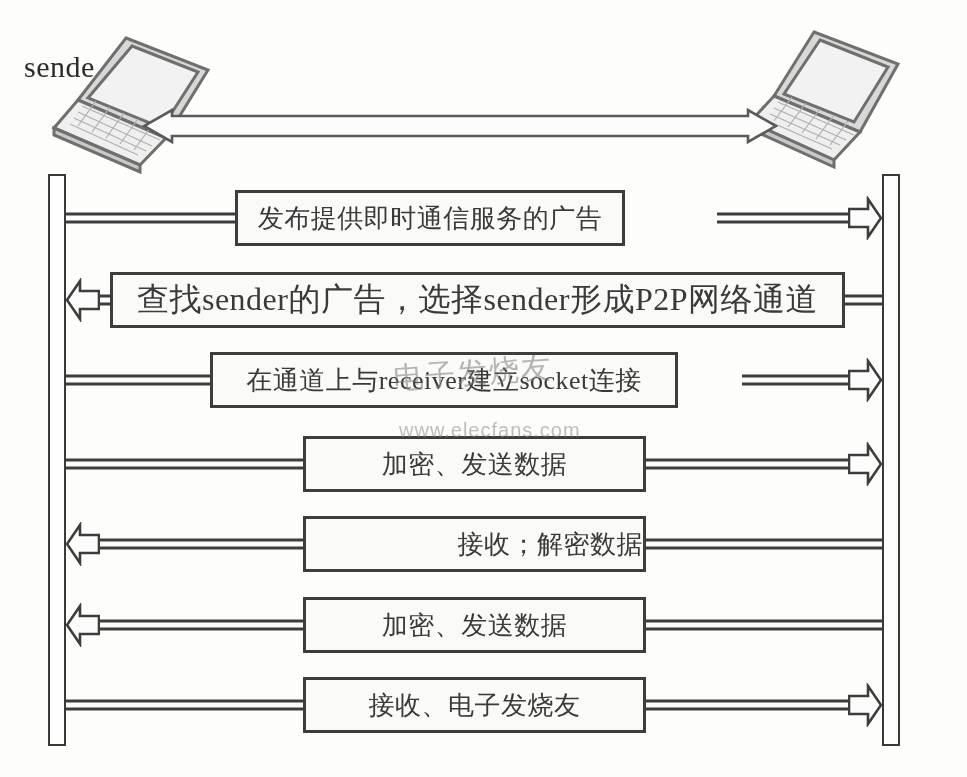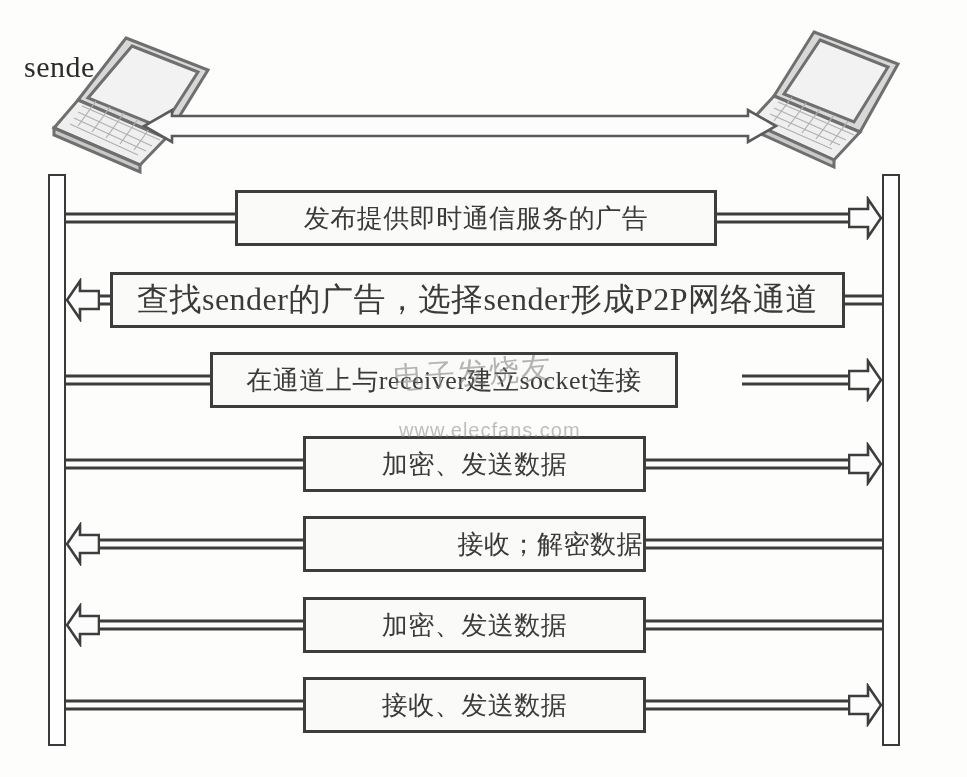--- a/index.html
+++ b/index.html
@@ -207,21 +207,21 @@
 
   <div id="messages">
       <div class="msg-row" style="top: 186px;">
         <div class="rail" style="left: 66px; width: 169px;"></div>
         <div class="rail" style="left: 717px; width: 131px;"></div>
         <div class="arrowhead" style="left: 848px;">
           <svg width="34" height="44" viewBox="0 0 34 44">
             <path d="M1 13 L20 13 L20 3 L33 22 L20 41 L20 31 L1 31 Z" fill="#fcfcfc" stroke="#3d3d3d" stroke-width="2.6" stroke-linejoin="miter"></path>
           </svg>
         </div>
-        <div class="msg-box" style="left: 235px; width: 482px; align-items: center;">
+        <div class="msg-box" style="left: 235px; width: 390px; align-items: center;">
           <span class="msg-text">发布提供即时通信服务的广告</span>
         </div>
       </div>
       <div class="msg-row" style="top: 268px;">
         <div class="rail" style="left: 100px; width: 10px;"></div>
         <div class="rail" style="left: 845px; width: 37px;"></div>
         <div class="arrowhead" style="left: 66px;">
           <svg width="34" height="44" viewBox="0 0 34 44">
             <path d="M33 13 L14 13 L14 3 L1 22 L14 41 L14 31 L33 31 Z" fill="#fcfcfc" stroke="#3d3d3d" stroke-width="2.6" stroke-linejoin="miter"></path>
           </svg>
@@ -280,21 +280,21 @@
       </div>
       <div class="msg-row" style="top: 673px;">
         <div class="rail" style="left: 66px; width: 237px;"></div>
         <div class="rail" style="left: 646px; width: 202px;"></div>
         <div class="arrowhead" style="left: 848px;">
           <svg width="34" height="44" viewBox="0 0 34 44">
             <path d="M1 13 L20 13 L20 3 L33 22 L20 41 L20 31 L1 31 Z" fill="#fcfcfc" stroke="#3d3d3d" stroke-width="2.6" stroke-linejoin="miter"></path>
           </svg>
         </div>
         <div class="msg-box" style="left: 303px; width: 343px;">
-          <span class="msg-text">接收、发送数据</span>
+          <span class="msg-text">接收、电子发烧友</span>
         </div>
       </div>
     </div>
 
   <div id="watermark">
     <div class="wm-mark">电子发烧友</div>
     <div class="wm-url">www.elecfans.com</div>
   </div>
 
 </div>

